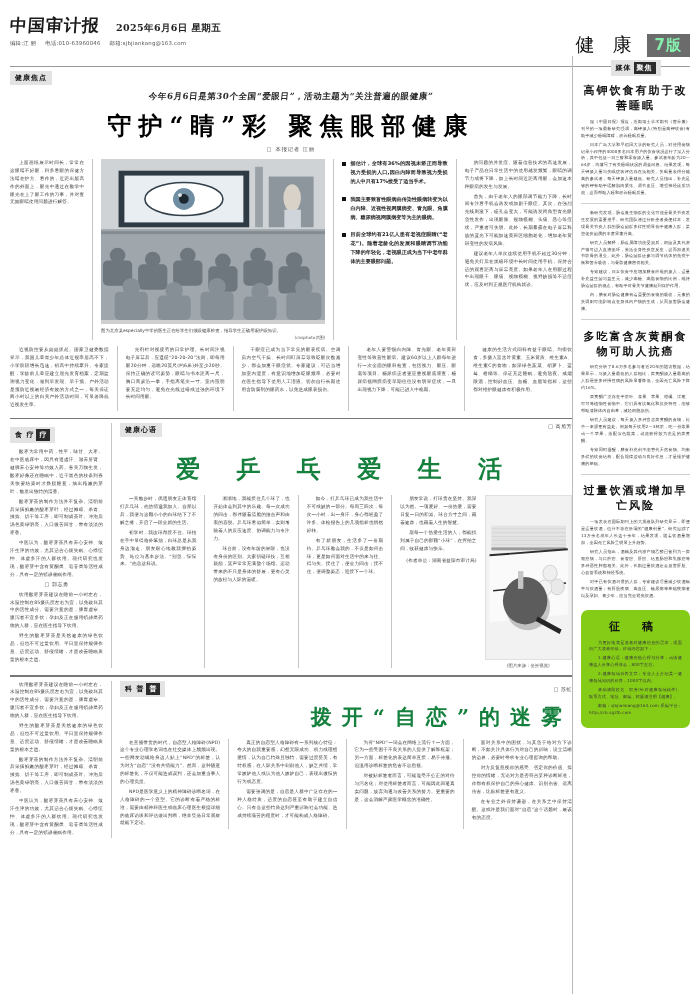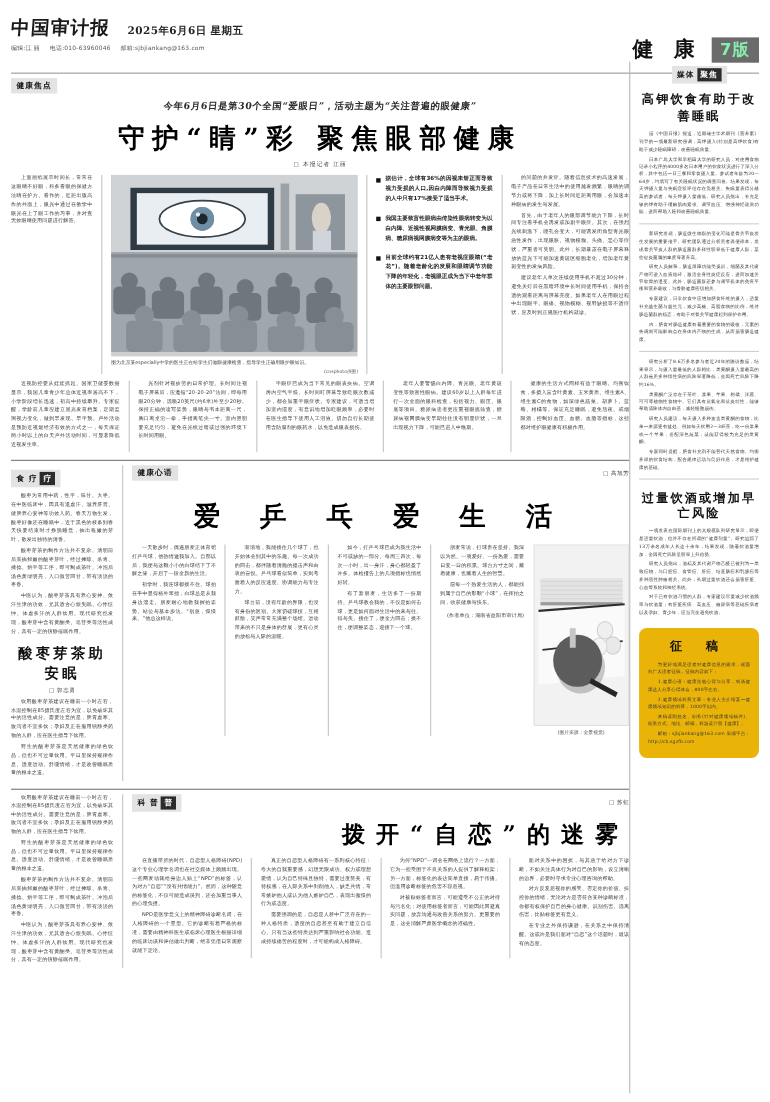--- a/index.html
+++ b/index.html
@@ -16,21 +16,21 @@
   .mh-top{display:flex;align-items:baseline;gap:16px;}
   .paper-name{
     font-family:"DejaVu Serif","Liberation Serif",serif;
     font-size:17px;font-weight:bold;letter-spacing:1px;
     color:#1a1a1a;transform:skewX(-4deg);
   }
   .issue-date{font-size:9.5px;font-weight:bold;color:#222;letter-spacing:.4px;
     font-family:"DejaVu Serif","Liberation Serif",serif;}
   .mh-meta{font-size:5.4px;color:#555;letter-spacing:.2px;display:flex;gap:9px;}
   .mh-right{display:flex;align-items:center;gap:9px;padding-top:18px;}
-  .section-name{font-size:19px;font-weight:bold;letter-spacing:6px;color:#111;
+  .section-name{font-size:19px;font-weight:normal;letter-spacing:6px;color:#111;
     font-family:"DejaVu Serif","Liberation Serif",serif;text-align:center;}
   .page-badge{background:#6b6b6b;color:#86efac;font-size:15px;font-weight:bold;
     padding:2px 8px;letter-spacing:1px;}
   .rule{height:1px;background:#9a9a9a;margin-top:8px;}
 
   
   .copy{font-size:4.6px;line-height:1.72;color:#3a3a3a;text-align:justify;
         word-break:break-all;letter-spacing:.15px;}
   .copy p{margin:0 0 2px 0;text-indent:9px;}
   .copy.tiny{font-size:4.1px;line-height:1.7;}
@@ -62,39 +62,39 @@
   .bullets{display:flex;flex-direction:column;gap:9px;}
   .bullet{font-size:5.1px;line-height:1.75;color:#222;text-align:justify;
           word-break:break-all;position:relative;padding-left:8px;font-weight:bold;}
   .bullet:before{content:"";position:absolute;left:0;top:2.5px;width:4px;height:4px;background:#111;}
 
   
   .hr-dark{height:1.2px;background:#777;margin:7px 0 0 0;}
 
   
   .feature-title{font-size:24px;font-weight:bold;letter-spacing:14px;text-align:center;
-    margin:16px 0 10px 0;font-family:"DejaVu Serif","Liberation Serif",serif;color:#000000;}
+    margin:16px 0 10px 0;font-family:"DejaVu Serif","Liberation Serif",serif;color:#15803d;}
   .feature-sub{font-size:8.5px;font-weight:bold;letter-spacing:1px;text-align:center;
     font-family:"DejaVu Serif","Liberation Serif",serif;color:#222;}
   .feature-title.sm{font-size:21px;letter-spacing:10px;margin:6px 0 8px 0;text-align:right;}
   .small-title{font-size:13px;font-weight:bold;letter-spacing:3px;text-align:center;
     font-family:"DejaVu Serif","Liberation Serif",serif;margin:6px 0 3px;}
   .art-byline{font-size:5px;color:#444;text-align:right;letter-spacing:.5px;}
   .art-byline.c{text-align:center;}
 
   
   .rail{position:absolute;top:56px;right:10px;width:118px;bottom:8px;
         border-left:1px solid #b9b9b9;padding-left:8px;box-sizing:border-box;}
   .rail-head{font-size:11px;font-weight:bold;letter-spacing:2px;text-align:center;
     line-height:1.35;margin:10px 0 5px;font-family:"DejaVu Serif","Liberation Serif",serif;}
   .rail-head.first{margin-top:8px;}
   .rail-rule{height:.6px;background:#cfcfcf;margin:6px 0;}
 
   
-  .callbox{background:#eab308;border-radius:7px;padding:9px 8px;margin-top:10px;}
+  .callbox{background:#84cc16;border-radius:7px;padding:9px 8px;margin-top:10px;}
   .callbox-title{font-size:11px;font-weight:bold;letter-spacing:9px;text-align:center;
     margin-bottom:6px;font-family:"DejaVu Serif","Liberation Serif",serif;}
 
   
   .tt-photo{width:100%;height:165px;background:linear-gradient(180deg,#efefef,#d8d8d8);
     position:relative;overflow:hidden;border:1px solid #e0e0e0;box-sizing:border-box;}
   .tt-cap{font-size:4.4px;color:#555;text-align:center;margin-top:3px;}
 
   .vline{width:1px;background:#c4c4c4;}
 </style>
@@ -138,20 +138,21 @@
 
     <div class="rail-rule"></div>
     <div class="copy tiny">
       <p>新研究发现，肠道微生物群的变化可能是骨关节炎发生发展的重要推手。研究团队通过分析患者粪便样本，发现骨关节炎人群的肠道菌群多样性明显低于健康人群，某些促炎菌属的丰度显著升高。</p>
       <p>研究人员解释，肠道屏障功能受损后，细菌及其代谢产物可进入血液循环，激活全身性炎症反应，进而加速关节软骨的退变。此外，肠道菌群还参与调节机体的免疫平衡和营养吸收，与骨骼健康密切相关。</p>
       <p>专家建议，日常饮食中应增加膳食纤维的摄入，适量补充益生菌与益生元，减少高糖、高脂食物的比例，维持肠道菌群的稳态，有助于对骨关节健康起到保护作用。</p>
       <p>内，膳食对肠道健康有着重要的食物的吸收，元素的失调则可能影响点在身体内产物的生成，从而损害肠道健康。</p>
     </div>
 
     <div class="rail-rule"></div>
+    <div class="rail-head">多吃富含灰黄酮食物可助人抗癌</div>
     <div class="copy tiny">
       <p>研究分析了8.6万多名参与者近20年的随访数据，结果显示，与摄入量最低的人群相比，类黄酮摄入量最高的人群罹患多种慢性病的风险显著降低，全因死亡风险下降约16%。</p>
       <p>类黄酮广泛存在于茶叶、浆果、苹果、柑橘、洋葱、可可等植物性食物中。它们具有抗氧化和抗炎特性，能够帮助清除体内自由基，减轻细胞损伤。</p>
       <p>研究人员建议，每天摄入多种富含类黄酮的食物，比单一来源更有益处。例如每天饮用2—3杯茶，吃一份浆果或一个苹果，搭配深色蔬菜，就能获得较为充足的类黄酮。</p>
       <p>专家同时提醒，膳食补充剂不能替代天然食物。均衡多样的饮食结构，配合规律运动与良好作息，才是维护健康的基础。</p>
     </div>
 
     <div class="rail-rule"></div>
     <div class="rail-head">过量饮酒或增加早亡风险</div>
     <div class="copy tiny">
@@ -298,32 +299,31 @@
           <span class="tag">
             <span>食 疗</span>
               <span class="inv">疗</span>
           </span>
         </div>
         <div class="copy" style="margin-top:5px">
           <p>酸枣为常用中药，性平，味甘、大枣。在中医临床中，因具有退虚汗、滋养肝肾、健脾养心安神等功效入药。春天万物生发，酸枣好像还在睡眠中，近于黑色的枝条到春天快要结束时才挣脱睡意，抽出稚嫩的芽叶，散发出独特的清香。</p>
           <p>酸枣芽茶的制作方法并不复杂。清明前后采摘鲜嫩的酸枣芽叶，经过摊晾、杀青、揉捻、烘干等工序，即可制成茶叶。冲泡后汤色黄绿明亮，入口微苦回甘，带有淡淡的枣香。</p>
           <p>中医认为，酸枣芽茶具有养心安神、敛汗生津的功效，尤其适合心烦失眠、心悸怔忡、体虚多汗的人群饮用。现代研究也发现，酸枣芽中含有黄酮类、皂苷类等活性成分，具有一定的镇静催眠作用。</p>
         </div>
-        <div class="small-title">酸枣芽茶助安眠</div>
         <div class="art-byline c">□ 郭志勇</div>
         <div class="copy" style="margin-top:4px">
           <p>饮用酸枣芽茶建议在睡前一小时左右，水温控制在85摄氏度左右为宜，以免破坏其中的活性成分。需要注意的是，脾胃虚寒、腹泻者不宜多饮；孕妇及正在服用镇静类药物的人群，应在医生指导下饮用。</p>
           <p>野生的酸枣芽茶是天然健康的绿色饮品，但也不可过量饮用。平日里保持规律作息、适度运动、舒缓情绪，才是改善睡眠质量的根本之道。</p>
         </div>
       </div>
 
       <div class="vline"></div>
 
       <div style="width:452px">
-        <div style="display:flex;justify-content:space-between;align-items:center">
+        <div style="display:flex;justify-content:space-between;align-items:flex-start">
           <span class="tag">
             <span>健康心语</span>
           </span>
           <span class="art-byline">
             <span>□</span>
             <span>高旭芳</span>
           </span>
         </div>
 
         <div class="feature-title">爱 乒 乓  爱 生 活</div>

